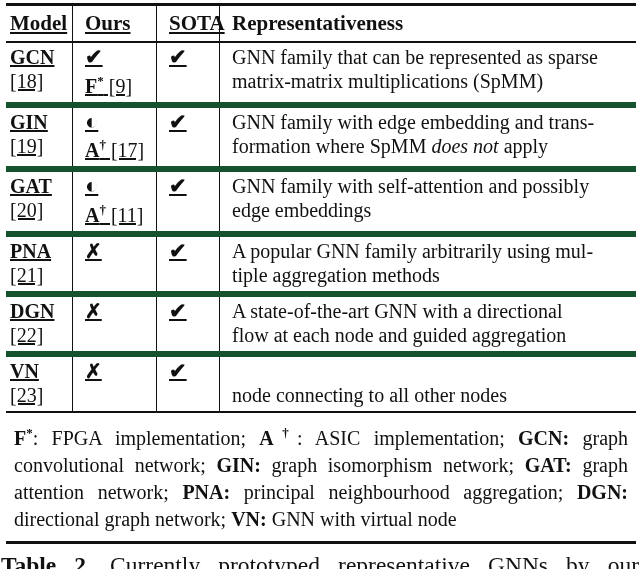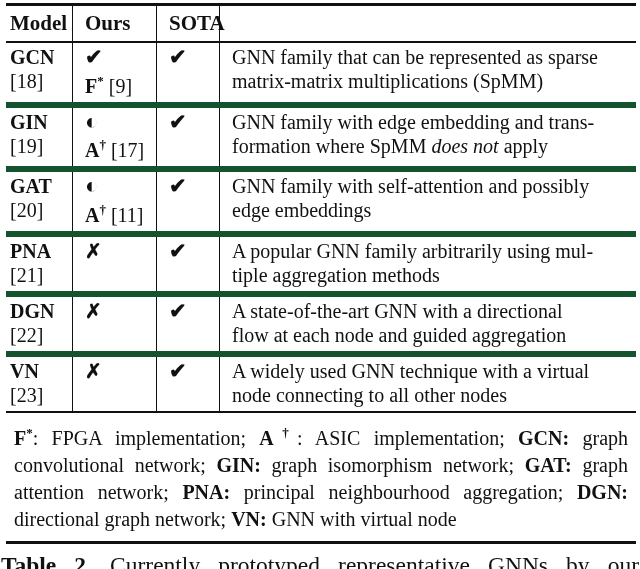--- a/index.html
+++ b/index.html
@@ -28,21 +28,21 @@
     font-weight: bold;
     font-size: 21px;
   }
   .thead .cell { display: flex; align-items: center; }
   .cell { padding-top: 2px; padding-bottom: 4px; }
   .thead .cell { padding-top: 0; padding-bottom: 0; }
   .c1 { padding-left: 4px; }
   .c2 { padding-left: 12px; }
   .c3 { padding-left: 12px; }
   .c4 { padding-left: 12px; padding-right: 2px; }
-  .vline { border-right: 1.5px solid #111; }
+  .vline { border-right: 1.5px solid #111; text-decoration: underline; }
   .body-row + .body-row { border-top: 6px solid #14532d; }
   .body-row .cell { font-size: 20px; line-height: 24px; }
   .model { font-weight: bold; }
   .refnum { }
   .mark-check { font-size: 21px; font-weight: bold; }
   .mark-half { font-size: 22px; }
   .mark-cross { font-size: 20px; font-weight: bold; }
   .impl b { font-weight: bold; }
   .impl sup { font-size: 13px; font-weight: bold; }
   .desc { font-size: 19.5px; }
@@ -67,20 +67,21 @@
 </style>
 </head>
 <body>
 
 <div class="page">
   <div class="tbl">
     <div class="grid-row thead">
       <div class="cell c1 vline">Model</div>
       <div class="cell c3 vline">Ours</div>
       <div class="cell c2 vline">SOTA</div>
+      <div class="cell c4">Representativeness</div>
     </div>
     <div id="tbody">
         <div class="grid-row body-row">
           <div class="cell c1 vline"><span class="model">GCN</span><br><span class="refnum">[18]</span></div>
           <div class="cell c2 vline"><span class="mark-check">✔</span><br><span class="impl"><b>F</b><sup>*</sup> [9]</span></div>
           <div class="cell c3 vline"><span class="mark-check">✔</span></div>
           <div class="cell c4 desc"><span>GNN family that can be represented as sparse</span><br><span>matrix-matrix multiplications (SpMM)</span></div>
         </div>
         <div class="grid-row body-row">
           <div class="cell c1 vline"><span class="model">GIN</span><br><span class="refnum">[19]</span></div>
@@ -103,19 +104,19 @@
         <div class="grid-row body-row">
           <div class="cell c1 vline"><span class="model">DGN</span><br><span class="refnum">[22]</span></div>
           <div class="cell c2 vline"><span class="mark-cross">✗</span></div>
           <div class="cell c3 vline"><span class="mark-check">✔</span></div>
           <div class="cell c4 desc"><span>A state-of-the-art GNN with a directional</span><br><span>flow at each node and guided aggregation</span></div>
         </div>
         <div class="grid-row body-row">
           <div class="cell c1 vline"><span class="model">VN</span><br><span class="refnum">[23]</span></div>
           <div class="cell c2 vline"><span class="mark-cross">✗</span></div>
           <div class="cell c3 vline"><span class="mark-check">✔</span></div>
-          <div class="cell c4 desc"><span>A widely used GNN technique with a virtual</span><br><span>node connecting to all other nodes</span></div>
+          <div class="cell c4 desc"><br><span>node connecting to all other nodes</span></div>
         </div>
       </div>
     <div class="footnote" id="footnote"><b>F</b><b><sup>*</sup></b><span>: FPGA implementation; </span><b>A</b><b><sup>†</sup></b><span>: ASIC implementation; </span><b>GCN:</b><span> graph convolutional network; </span><b>GIN:</b><span> graph isomorphism network; </span><b>GAT:</b><span> graph attention network; </span><b>PNA:</b><span> principal neighbourhood aggregation; </span><b>DGN:</b><span> directional graph network; </span><b>VN:</b><span> GNN with virtual node</span></div>
   </div>
   <div class="caption" id="caption"><b>Table 2.</b><span> Currently prototyped representative GNNs by our framework </span><b>GenGNN</b><span> with easy extension to more types.</span></div>
 </div>
 
 </body></html>

